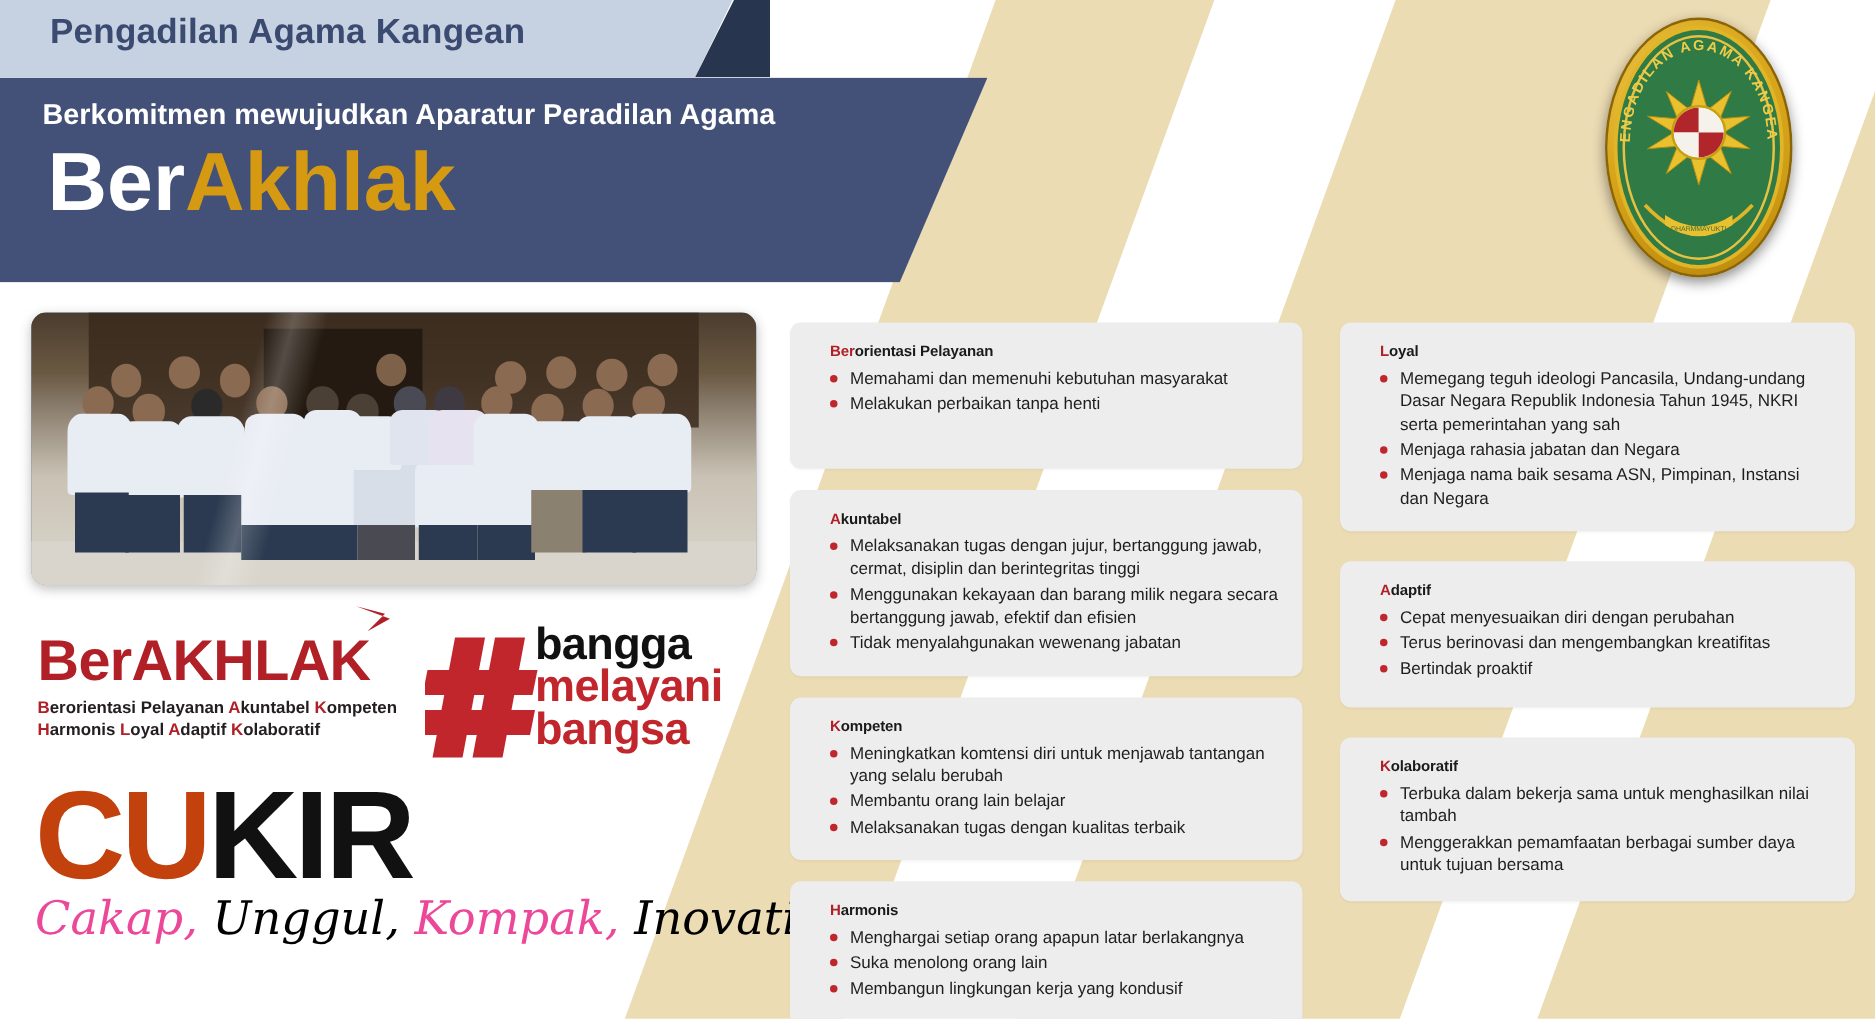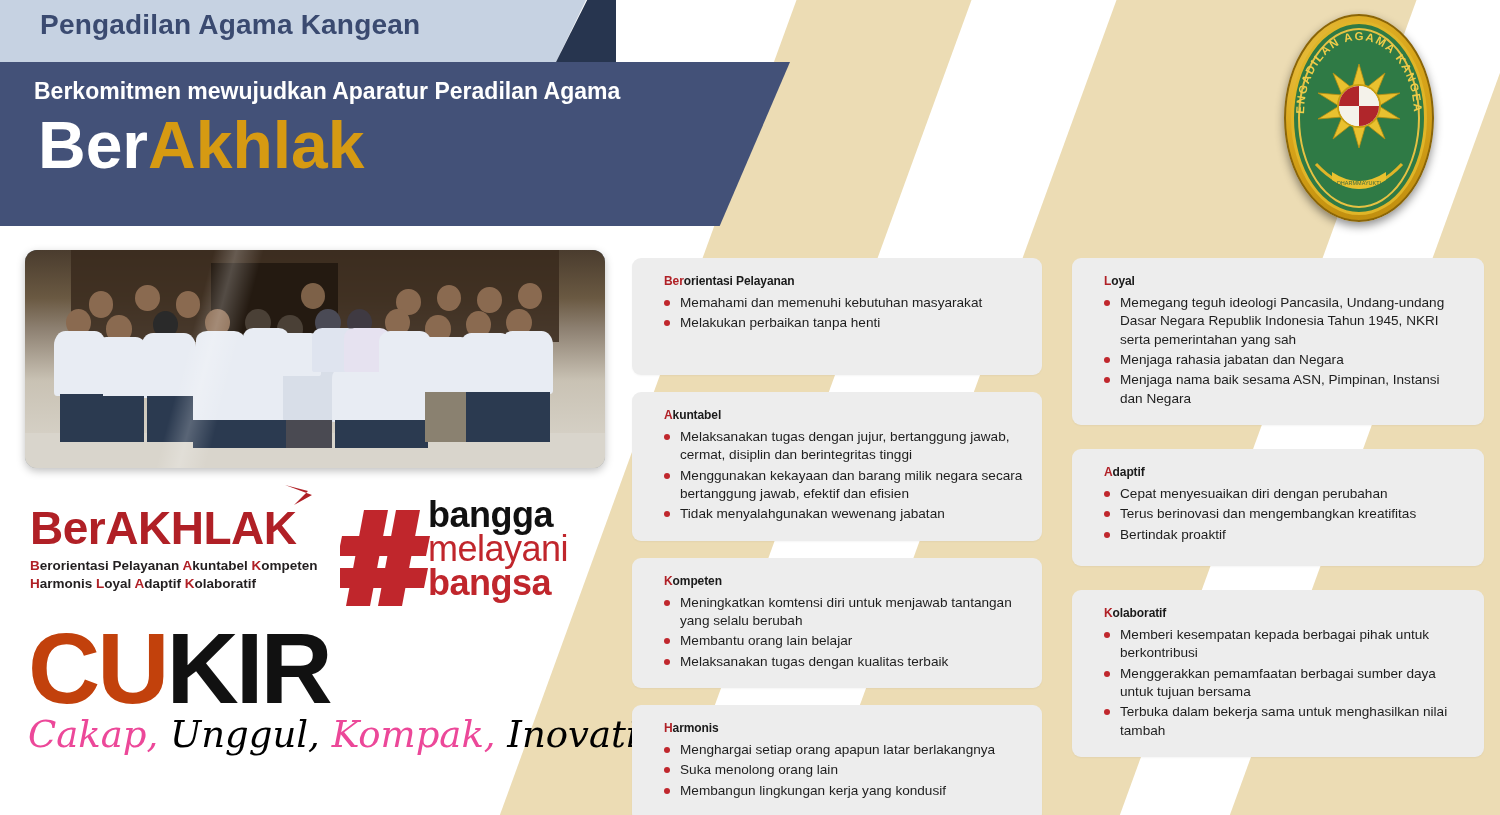--- a/index.html
+++ b/index.html
@@ -103,21 +103,21 @@
     position:absolute;left:252px;top:-22px;width:34px;height:34px;
   }
   .brand .tagline{margin-top:6px;font-size:13.5px;font-weight:bold;color:#231f20;line-height:1.32;}
   .brand .tagline .r{color:#b02026;}
 
   
   .hashwrap{position:absolute;left:340px;top:498px;z-index:4;width:260px;height:118px;}
   .hashwrap .hash{position:absolute;left:0;top:8px;width:92px;height:104px;}
   .hashwrap .lines{position:absolute;left:88px;top:0;line-height:.95;}
   .hashwrap .l1{font-size:36px;font-weight:bold;color:#111111;letter-spacing:-.5px;}
-  .hashwrap .l2{font-size:36px;font-weight:normal;color:#c0262c;letter-spacing:-.5px;}
+  .hashwrap .l2{font-size:36px;font-weight:bold;color:#c0262c;letter-spacing:-.5px;}
   .hashwrap .l3{font-size:36px;font-weight:bold;color:#c0262c;letter-spacing:-.5px;}
 
   
   .cukir{position:absolute;left:28px;top:622px;z-index:4;}
   .cukir .big{font-size:100px;font-weight:bold;line-height:.92;letter-spacing:-3px;}
   .cukir .big .cu{color:#c2410c;}
   .cukir .big .kir{color:#111111;}
   .cukir .motto{
     font-family:"DejaVu Serif","Liberation Serif",serif;
     font-style:italic;font-size:37px;line-height:1;margin-top:2px;white-space:nowrap;
@@ -358,20 +358,19 @@
       <h3><span class="hl">A</span><span>daptif</span></h3>
       <ul>
         <li>Cepat menyesuaikan diri dengan perubahan</li>
         <li>Terus berinovasi dan mengembangkan kreatifitas</li>
         <li>Bertindak proaktif</li>
       </ul>
     </div>
     <div class="card c-kol">
       <h3><span class="hl">K</span><span>olaboratif</span></h3>
       <ul>
-        <li>Memberi kesempatan kepada berbagai pihak untuk berkontribusi</li>
+        <li>Terbuka dalam bekerja sama untuk menghasilkan nilai tambah</li>
         <li>Menggerakkan pemamfaatan berbagai sumber daya untuk tujuan bersama</li>
-        <li>Terbuka dalam bekerja sama untuk menghasilkan nilai tambah</li>
       </ul>
     </div>
   </div>
 
 </div>
 
 </body></html>

